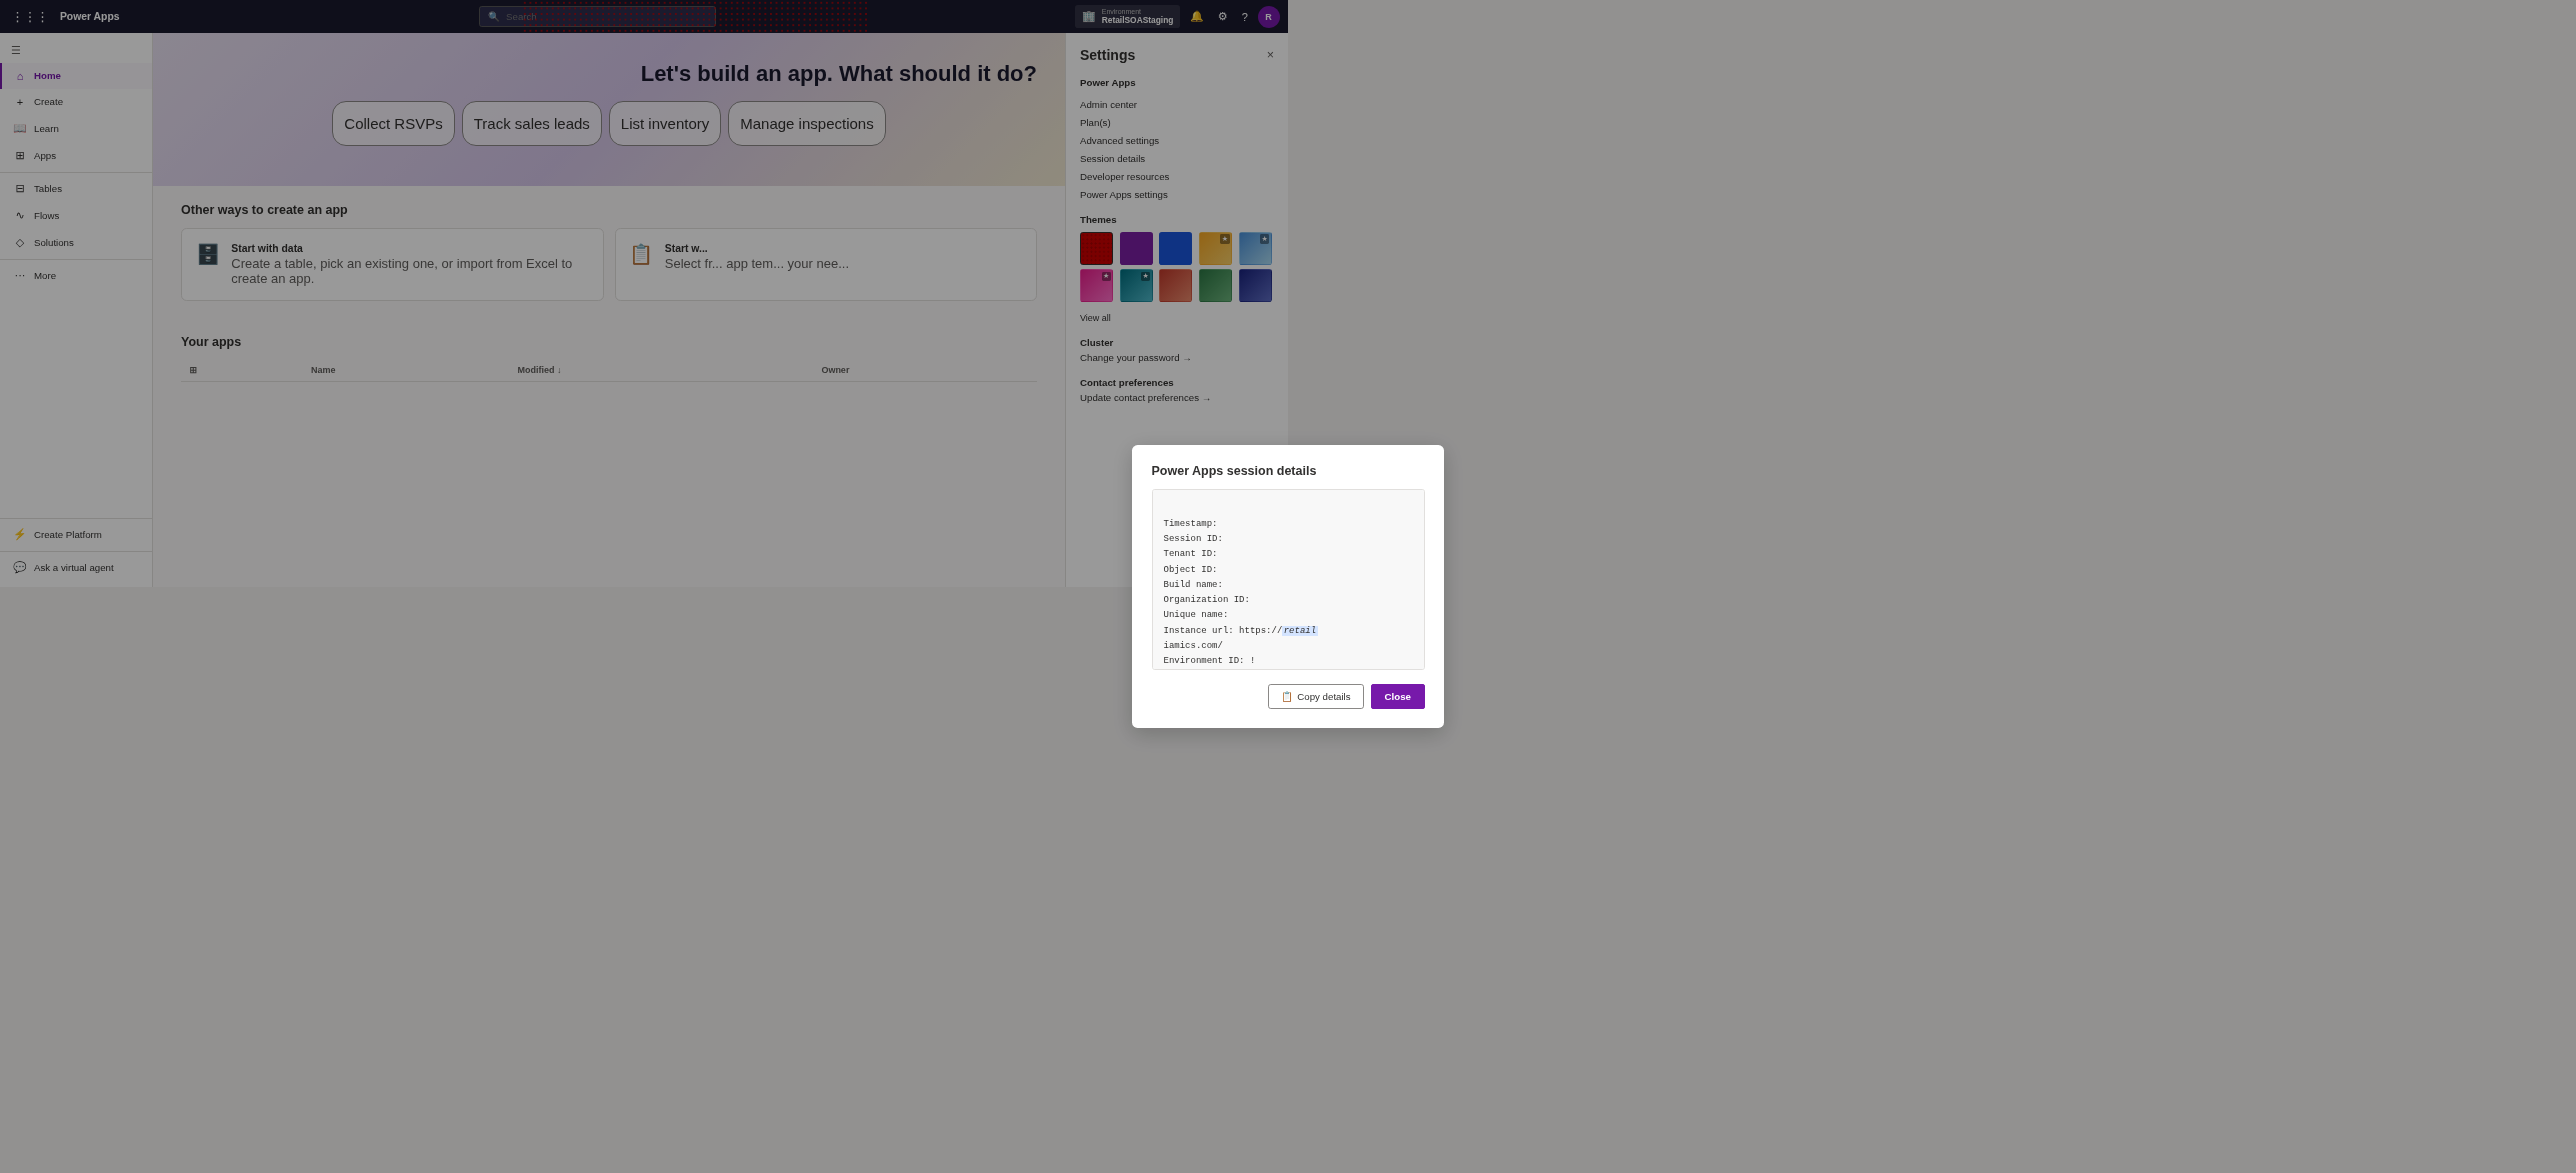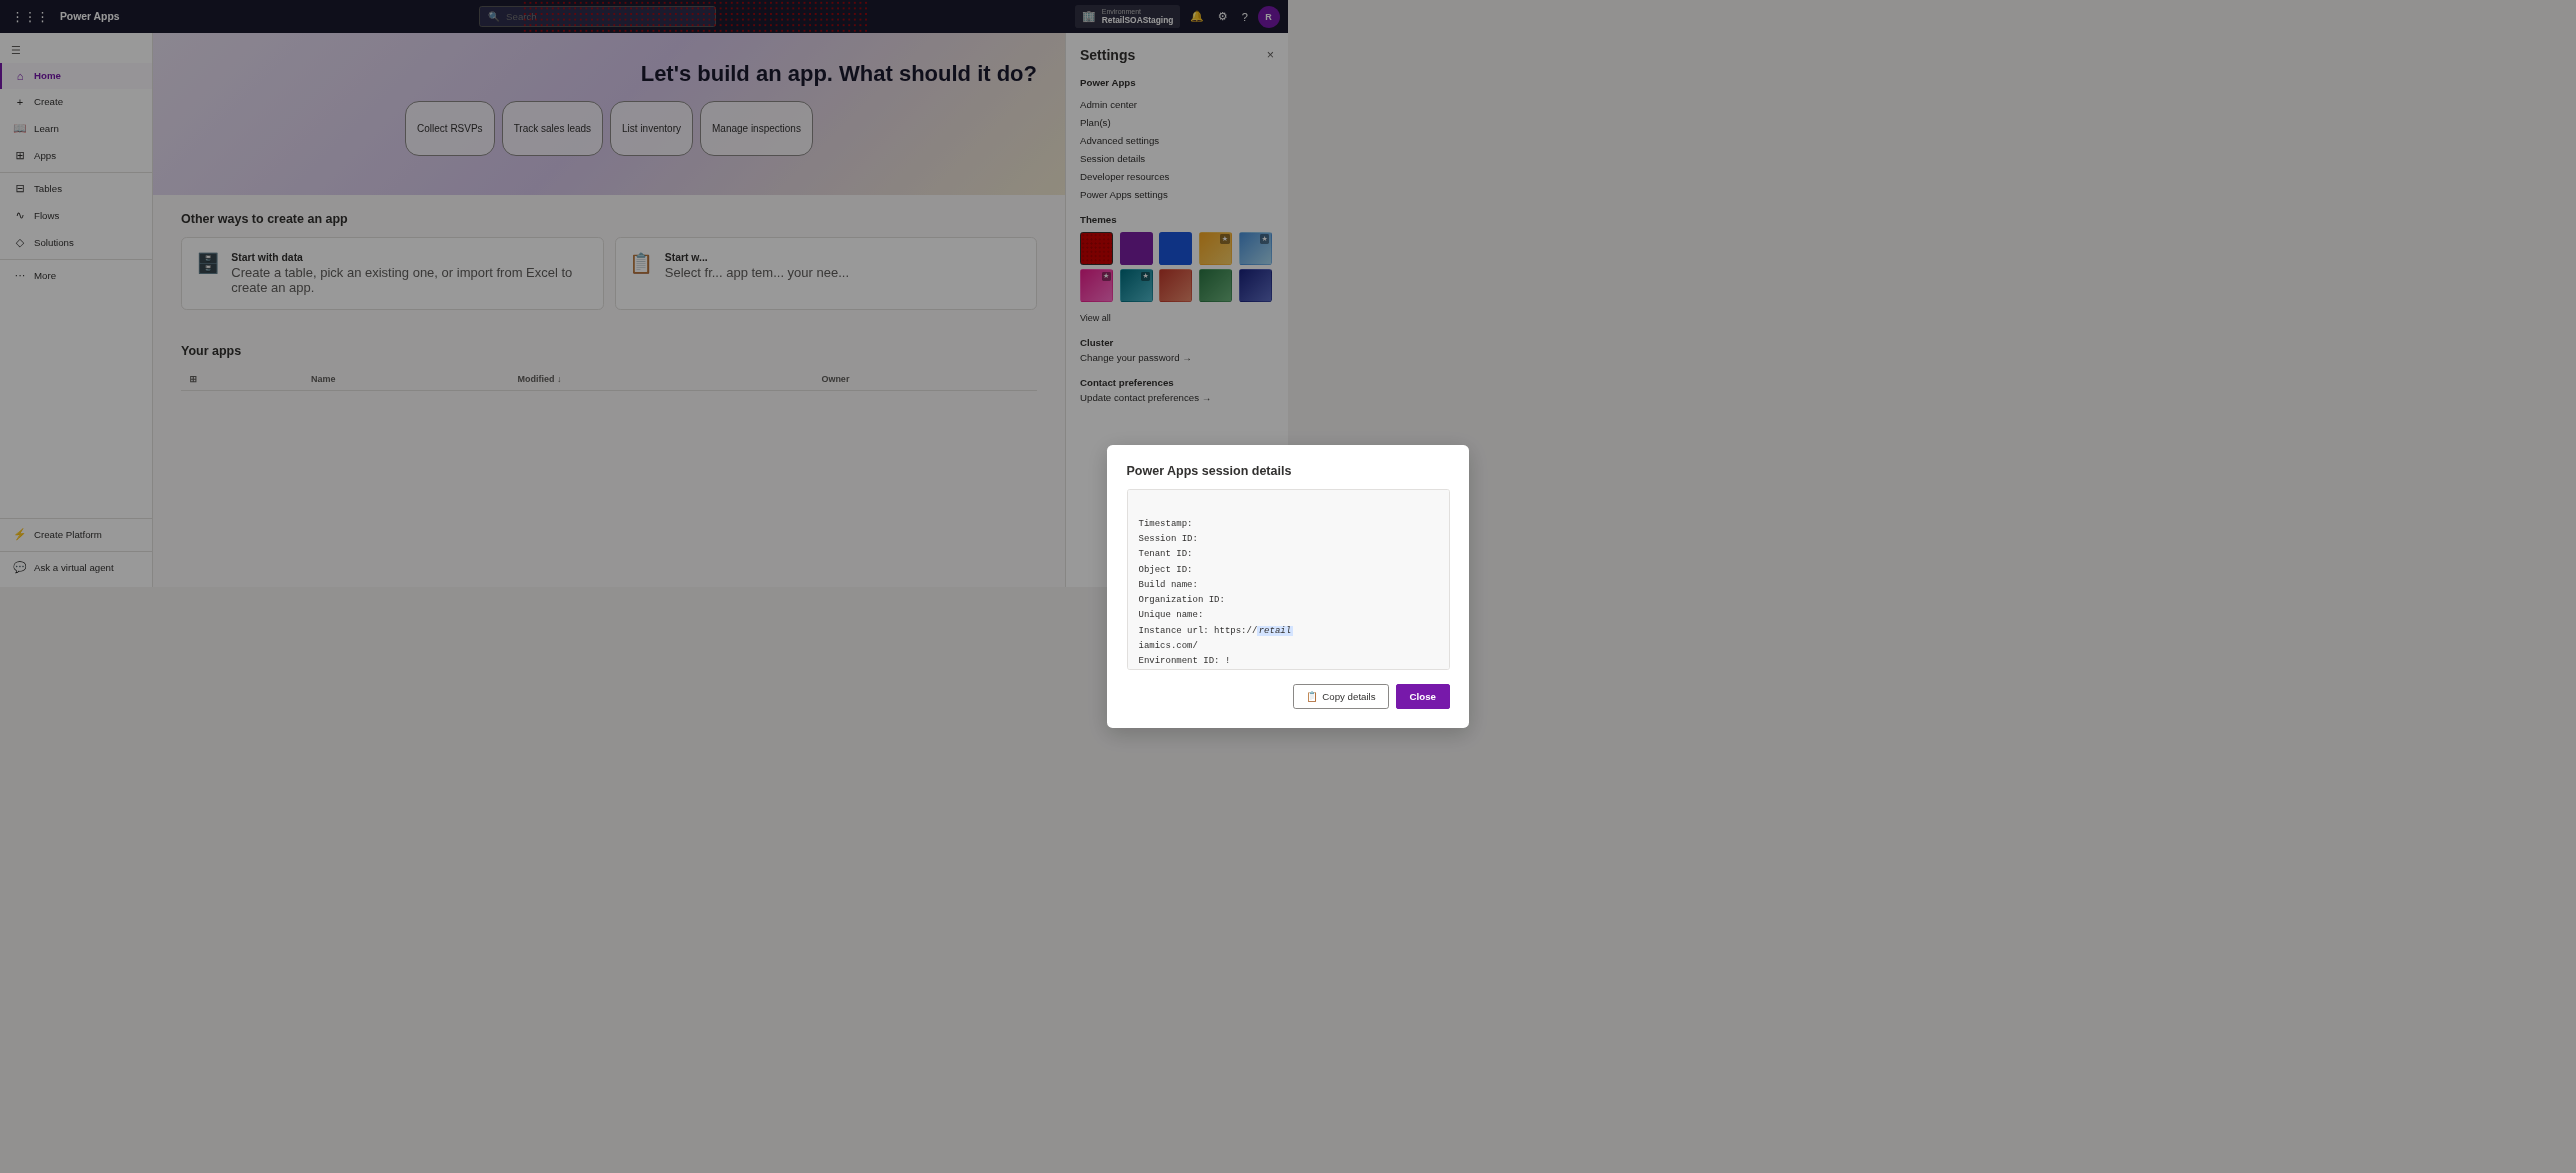--- a/index.html
+++ b/index.html
@@ -64,22 +64,22 @@
     .main { flex: 1; overflow-y: auto; position: relative; background: #faf9f8; }
 
     
     .hero {
       background: linear-gradient(135deg, #e8e0f0 0%, #d4c5e8 50%, #f0e8d0 100%);
       padding: 28px; min-height: 153px; position: relative; overflow: hidden;
     }
     .hero-title { font-size: 22px; font-weight: 700; color: #1a1a2e; text-align: right; margin-bottom: 14px; }
     .hero-chips { display: flex; gap: 7px; justify-content: center; flex-wrap: wrap; margin-bottom: 11px; }
     .hero-chip {
-      padding: 21px 11px; border: 0.7px solid #8a8886; border-radius: 14px;
-      background: rgba(255,255,255,0.7); font-size: 10px; cursor: pointer; color: #323130;
+      padding: 13px 11px; border: 0.7px solid #8a8886; border-radius: 14px;
+      background: rgba(255,255,255,0.7); font-size: 15px; cursor: pointer; color: #323130;
     }
 
     
     .section { padding: 16.7px 28px; }
     .section-title { font-size: 12.5px; font-weight: 600; color: #323130; margin-bottom: 11px; }
 
     
     .cards-row { display: flex; gap: 11px; }
     .card {
       background: white; border: 0.7px solid #e1dfdd; border-radius: 5.6px;
@@ -127,21 +127,21 @@
     .contact-title { font-size: 9.7px; font-weight: 600; margin-top: 14px; margin-bottom: 4.2px; color: #323130; }
 
     
     .modal-overlay {
       position: fixed; top: 0; left: 0; right: 0; bottom: 0;
       background: rgba(0,0,0,0.4); z-index: 100;
       display: flex; align-items: center; justify-content: center;
     }
     .modal {
       background: white; border-radius: 5.6px; padding: 19.5px;
-      width: 362px; box-shadow: 0 5.6px 22px rgba(0,0,0,0.2);
+      width: 312px; box-shadow: 0 5.6px 22px rgba(0,0,0,0.2);
     }
     .modal-title { font-size: 12.5px; font-weight: 600; color: #323130; margin-bottom: 11px; }
     .modal-content {
       background: #f8f8f8; border: 0.7px solid #e1dfdd; border-radius: 2.8px;
       padding: 11px; font-family: 'Courier New', monospace; font-size: 9px;
       color: #323130; line-height: 1.7; margin-bottom: 14px;
       max-height: 181px; overflow-y: auto; white-space: pre-wrap;
     }
     .modal-content .highlight { background: #d4e4ff; padding: 0 1.4px; font-style: italic; }
     .modal-actions { display: flex; gap: 7px; justify-content: flex-end; }

